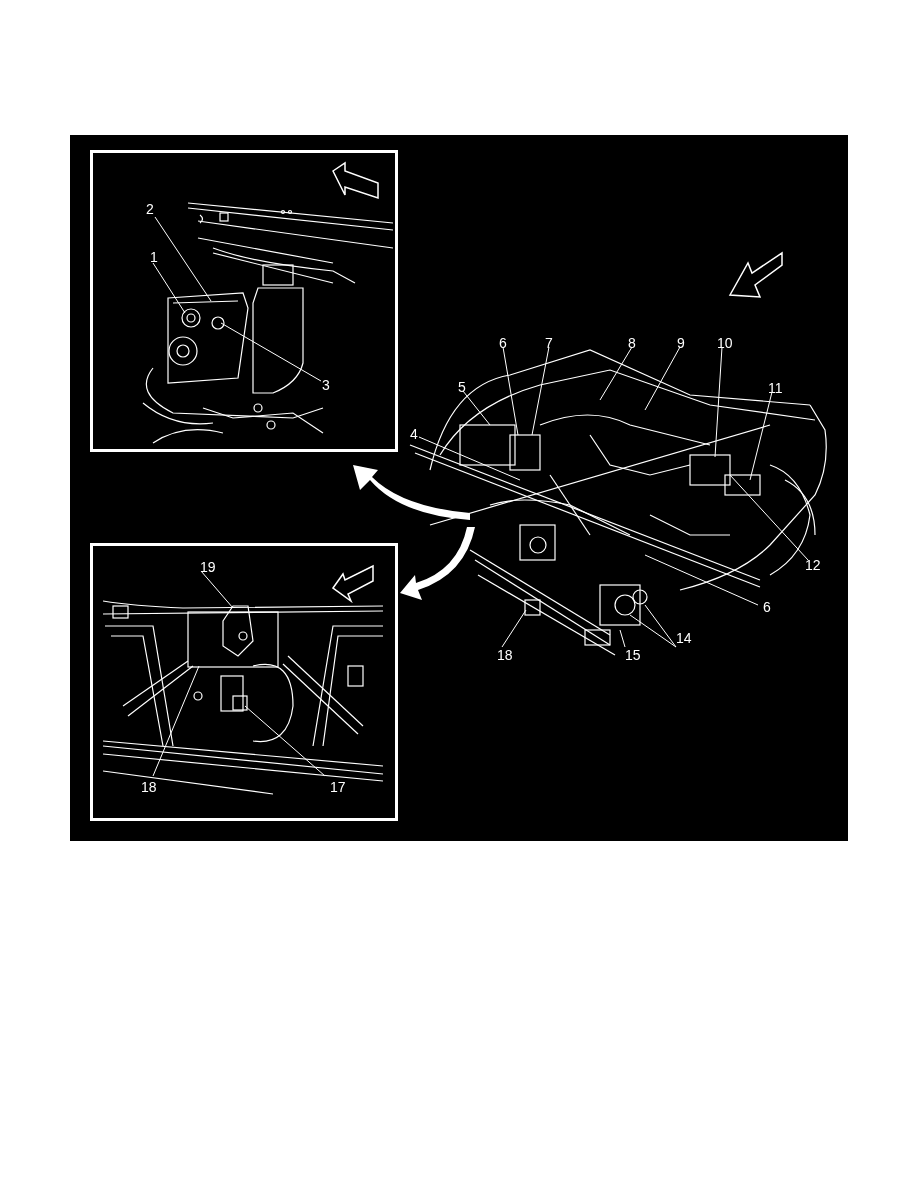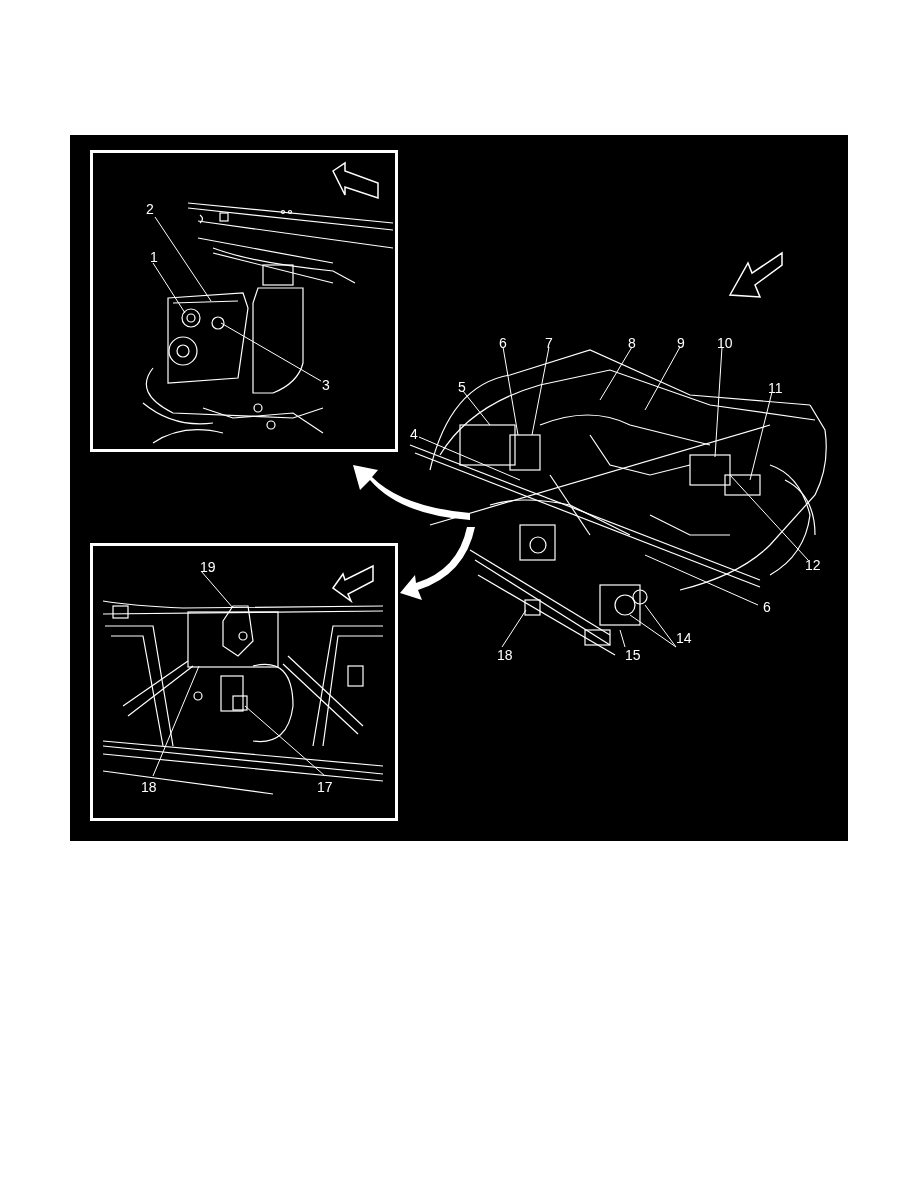--- a/index.html
+++ b/index.html
@@ -177,21 +177,21 @@
   </svg>
 </div>
 
 <div>
   <span class="callout" style="left:146px;top:202px">2</span>
   <span class="callout" style="left:150px;top:250px">1</span>
   <span class="callout" style="left:322px;top:378px">3</span>
 
   <span class="callout" style="left:200px;top:560px">19</span>
   <span class="callout" style="left:141px;top:780px">18</span>
-  <span class="callout" style="left:317px;top:780px">17</span>
+  <span class="callout" style="left:330px;top:780px">17</span>
 
   <span class="callout" style="left:410px;top:427px">4</span>
   <span class="callout" style="left:458px;top:380px">5</span>
   <span class="callout" style="left:499px;top:336px">6</span>
   <span class="callout" style="left:545px;top:336px">7</span>
   <span class="callout" style="left:628px;top:336px">8</span>
   <span class="callout" style="left:677px;top:336px">9</span>
   <span class="callout" style="left:717px;top:336px">10</span>
   <span class="callout" style="left:768px;top:381px">11</span>
   <span class="callout" style="left:805px;top:558px">12</span>

